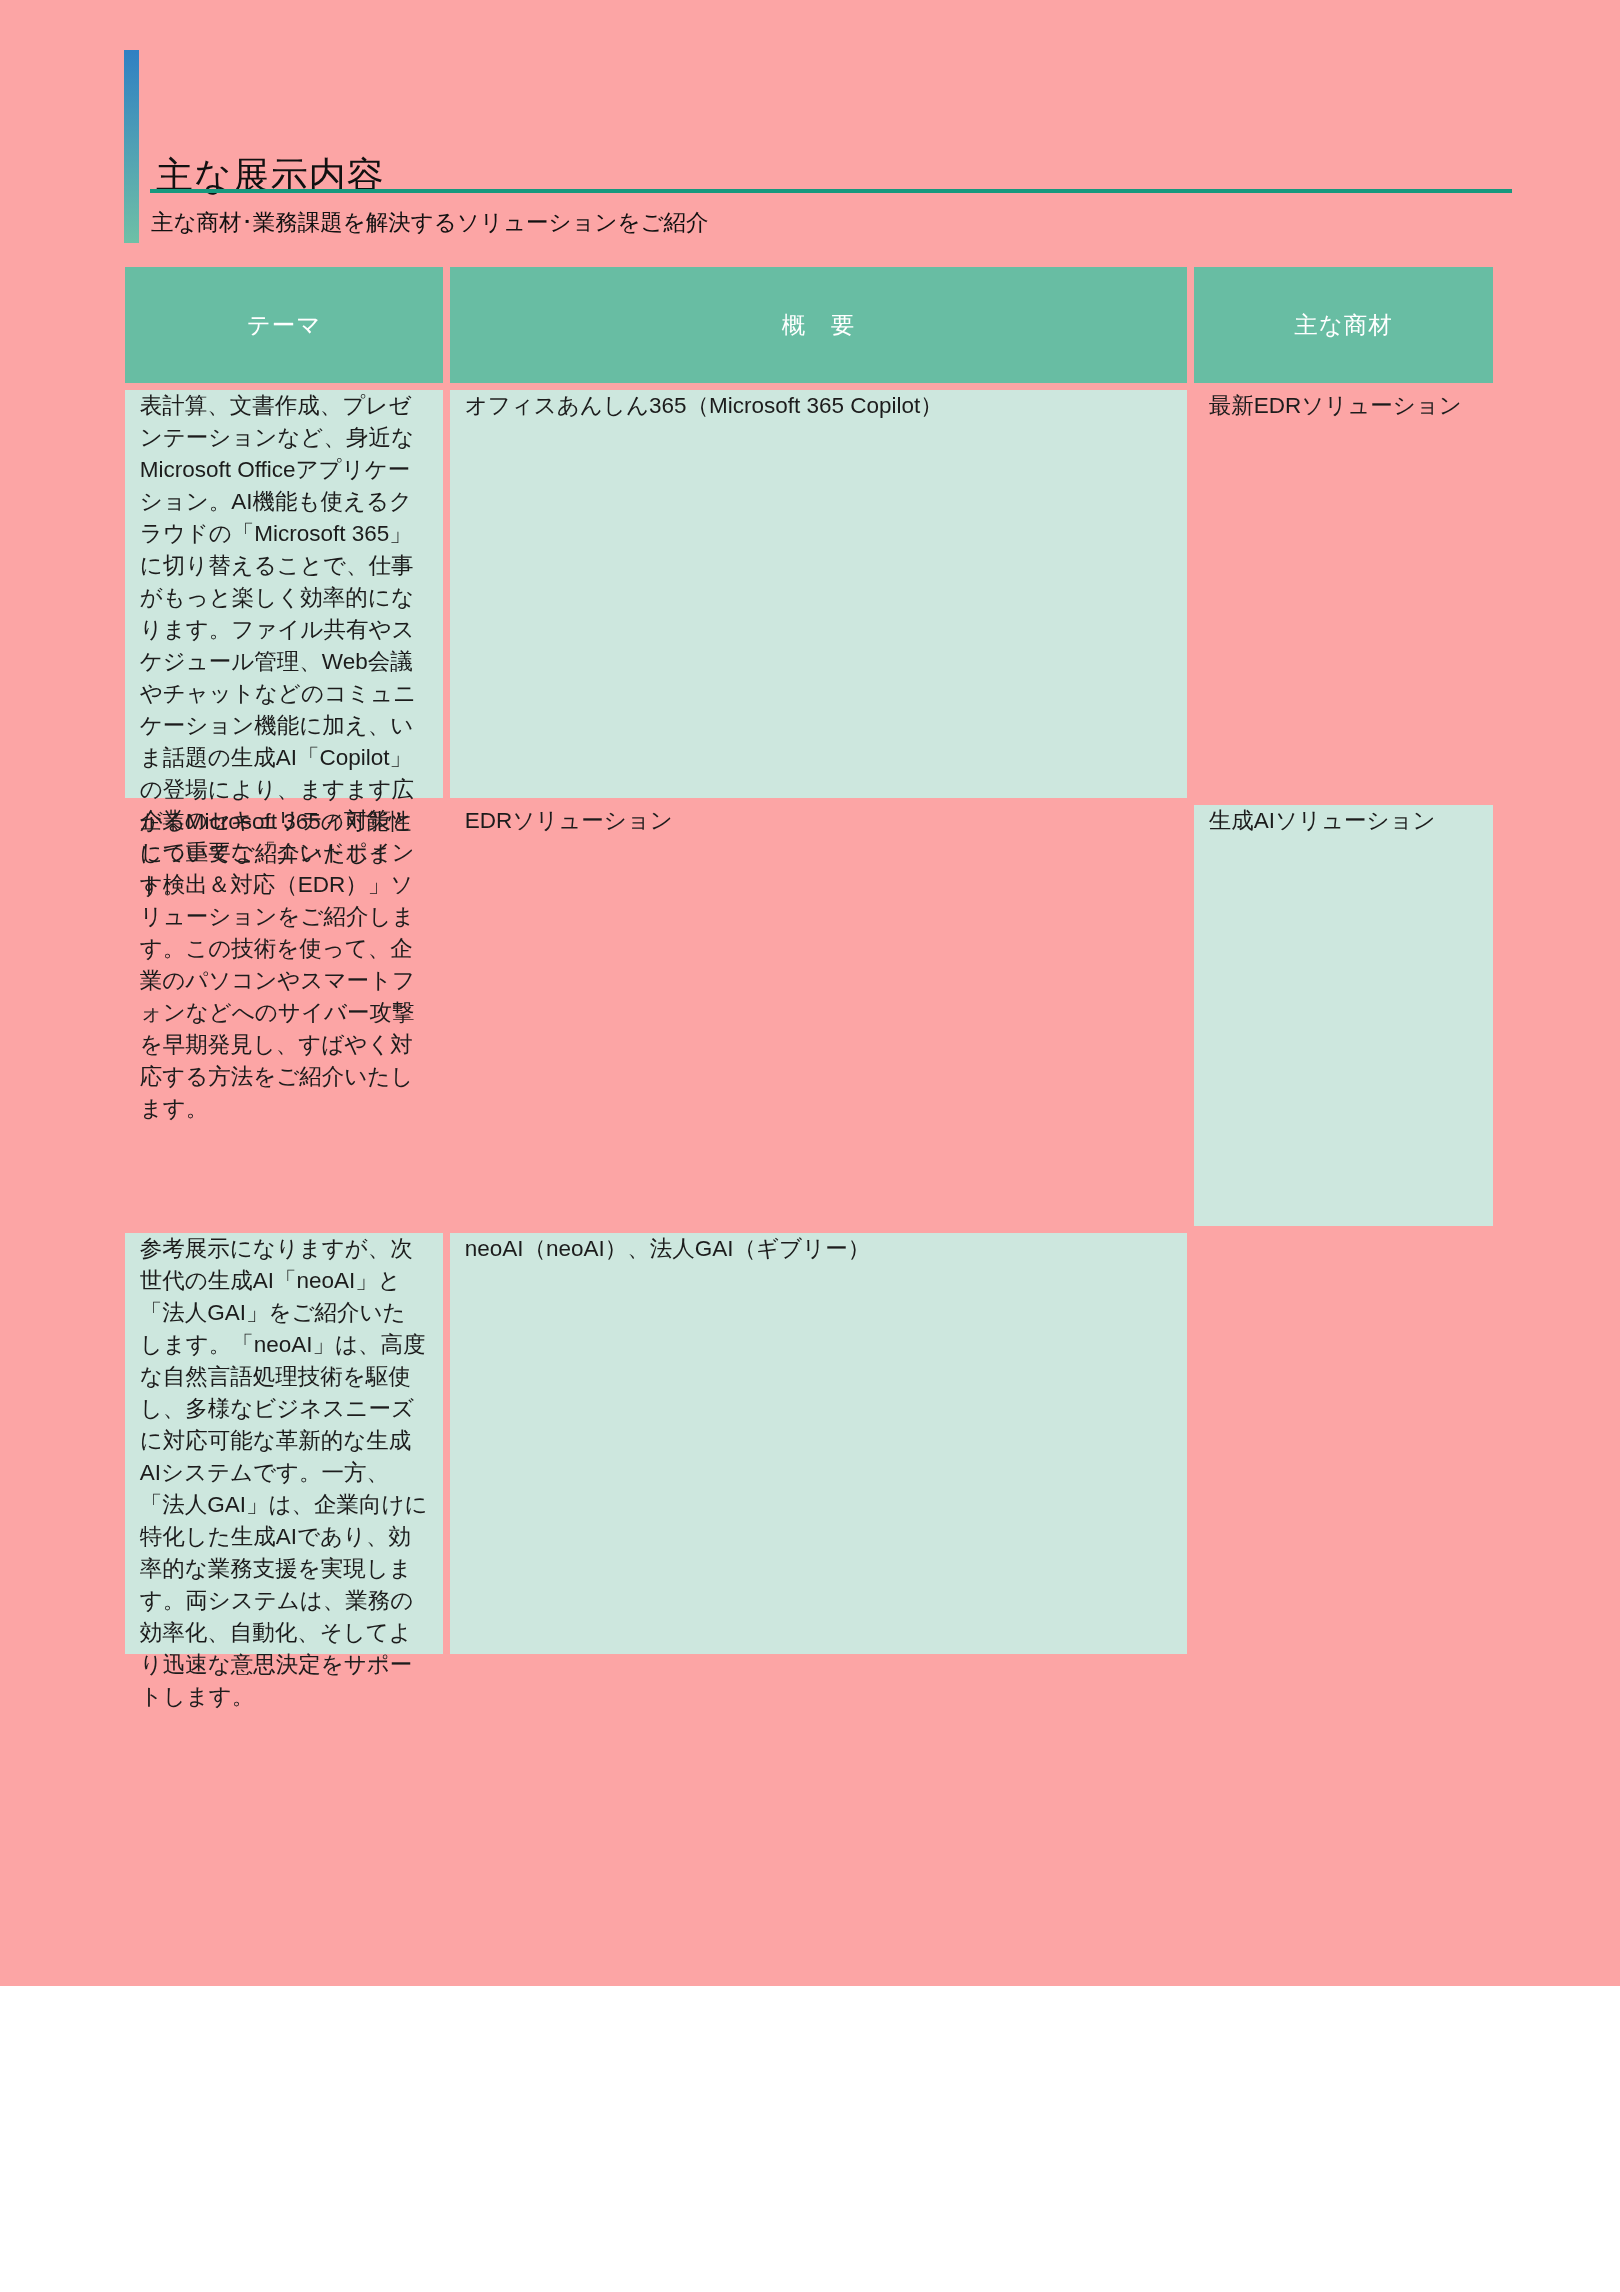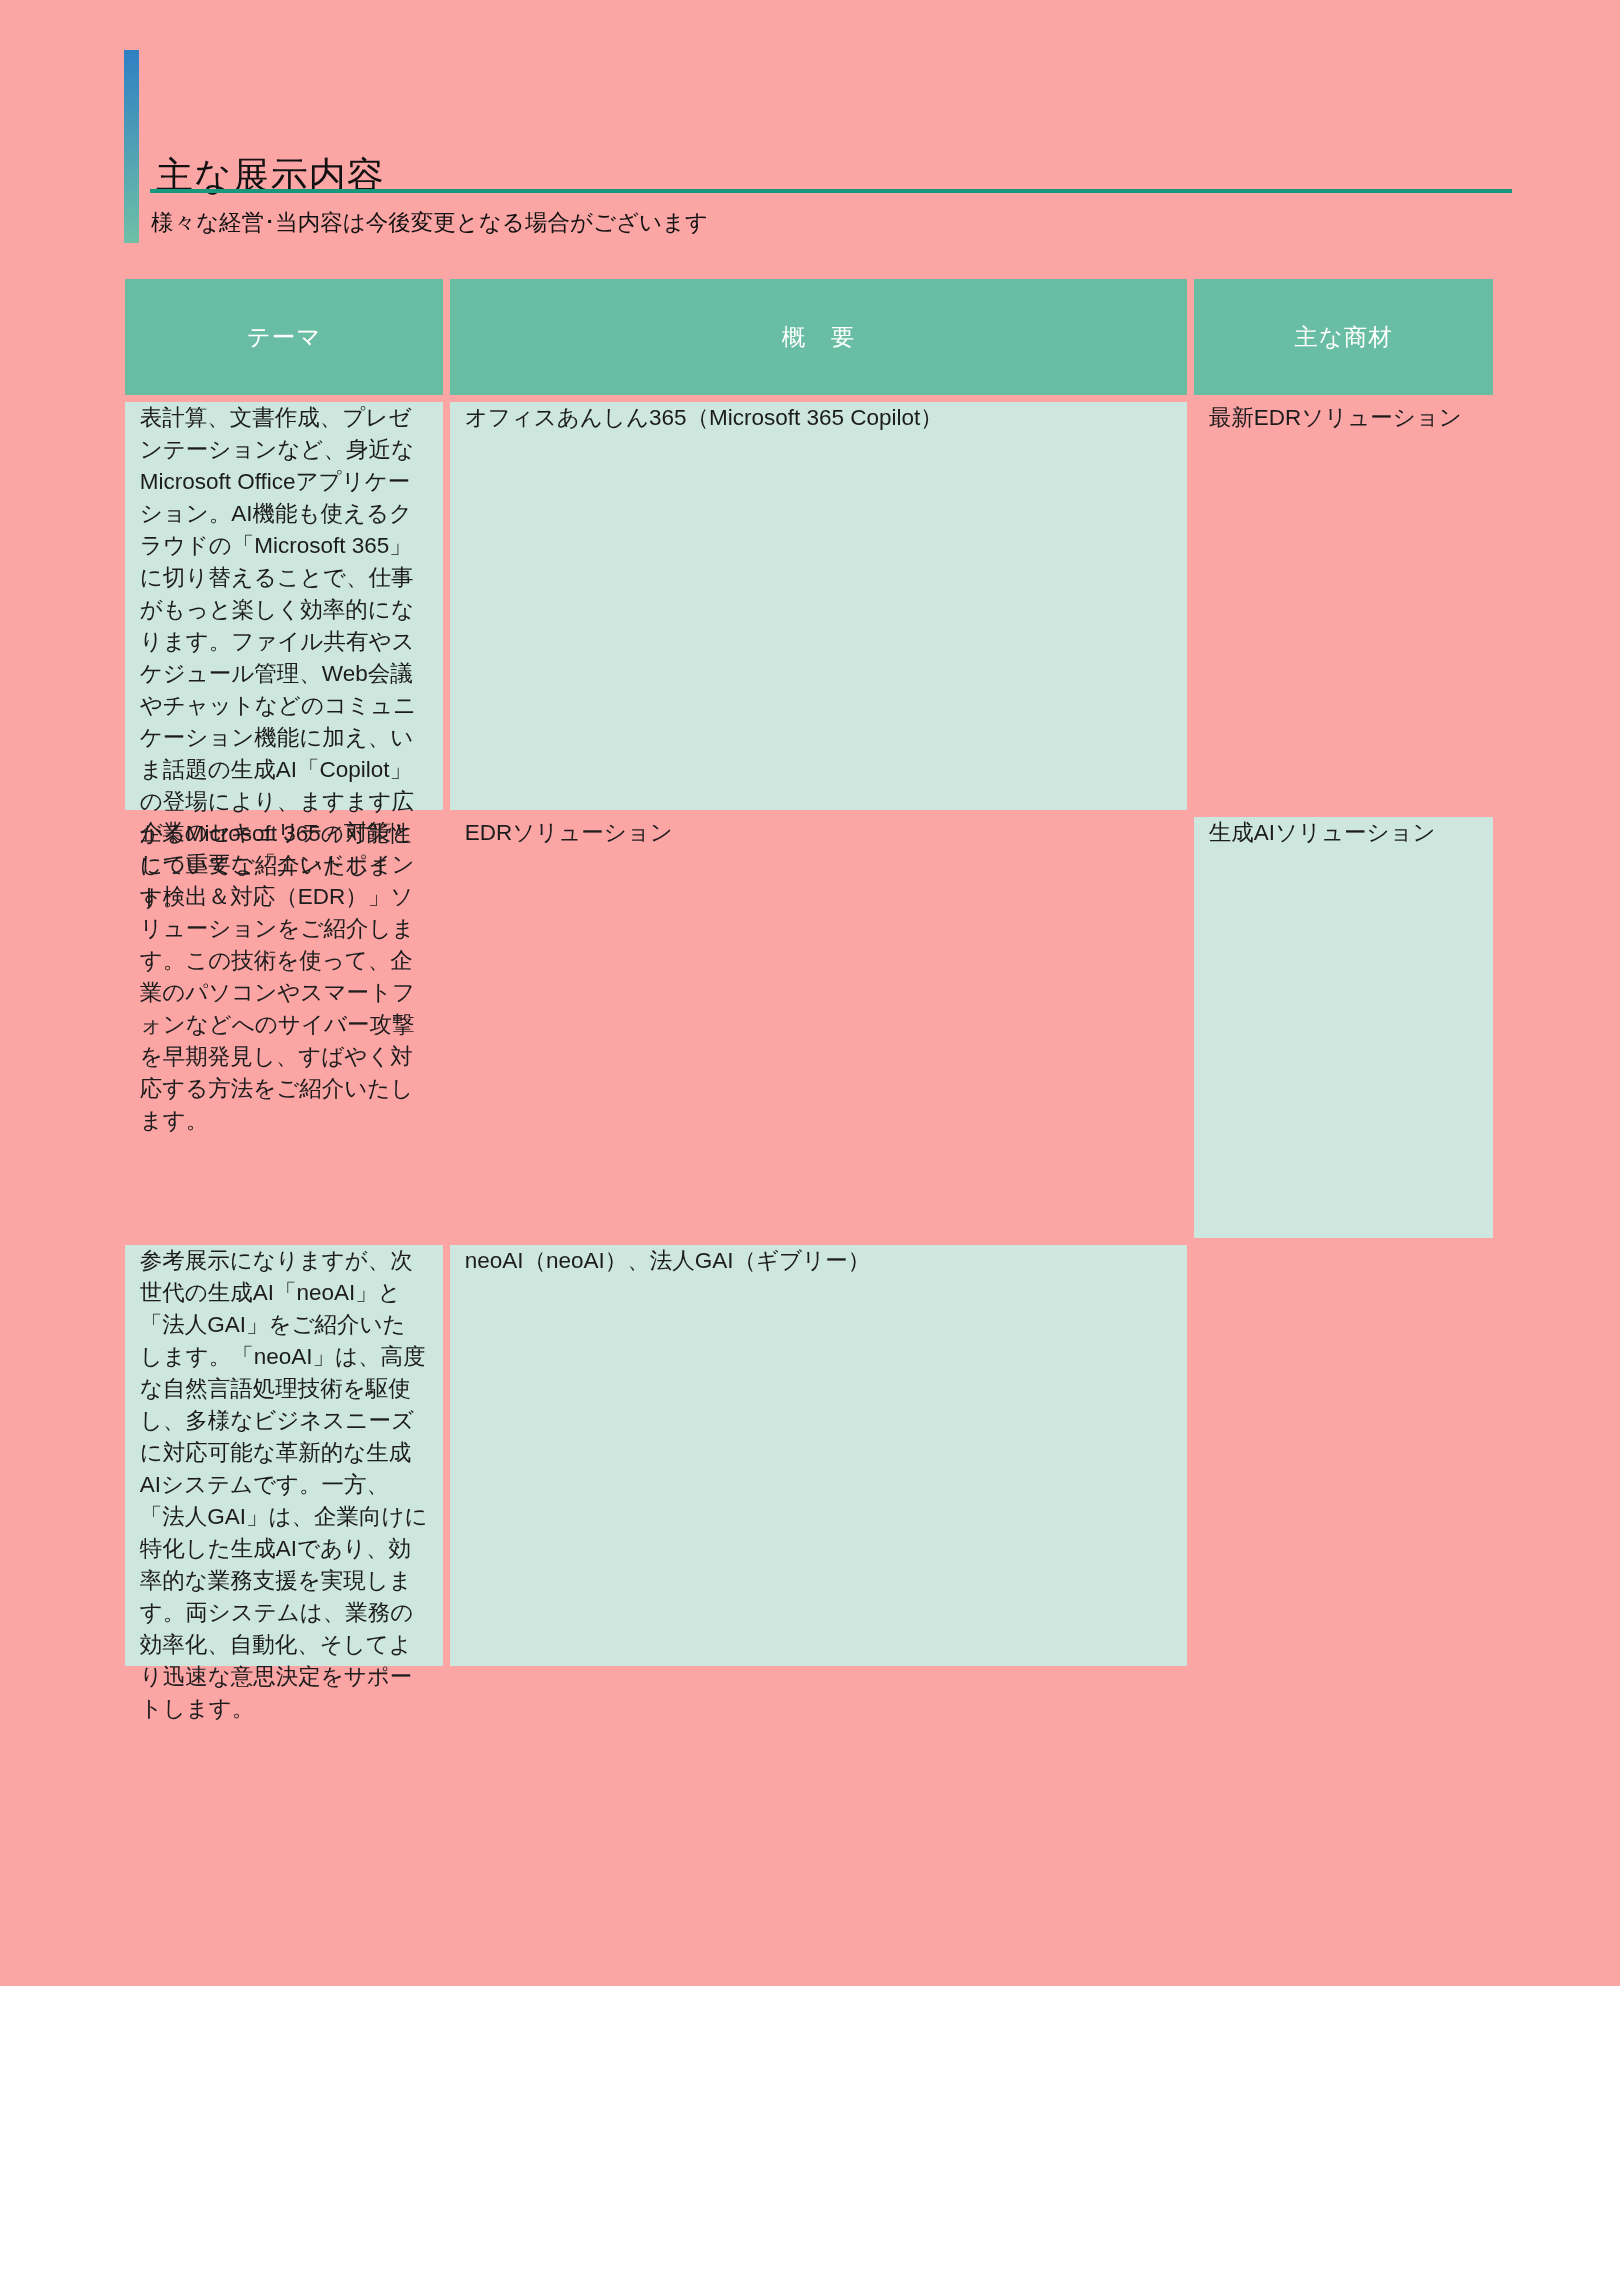--- a/index.html
+++ b/index.html
@@ -37,21 +37,21 @@
   }
   .page-subtitle {
     position: absolute;
     left: 151px; top: 207px;
     font-size: 22.5px;
     color: #111111;
     white-space: nowrap;
   }
   .exhibit-table {
     position: absolute;
-    left: 125px; top: 279px;
+    left: 125px; top: 267px;
     width: 1373px;
     display: grid;
     grid-template-columns: 318px 737px 299px;
     grid-template-rows: 116px 408px 421px 421px;
     column-gap: 9.8px;
     row-gap: 4.9px;
     gap: 7px;
   }
   .th {
     background: var(--header-bg, #68bda3);
@@ -85,21 +85,21 @@
 <body>
 
 <div class="page" style="--header-bg: #68bda3; --row-bg: #cde7de; --rule: #17997e; --bar-top: #2f80c3; --bar-bottom: #6fc0a6;">
 
   <div class="accent-bar"></div>
 
   <h1 class="page-title">主な展示内容</h1>
 
   <div class="title-rule"></div>
 
-  <div class="page-subtitle">様々な経営･当内容は今後変更となる場合がございます</div>
+  <div class="page-subtitle">主な商材･業務課題を解決するソリューションをご紹介</div>
 
   <div class="exhibit-table">
 
     <div class="th">テーマ</div>
     <div class="th">概　要</div>
     <div class="th">主な商材</div>
 
     <div class="td filled">
       <div>表計算、文書作成、プレゼンテーションなど、身近なMicrosoft Officeアプリケーション。AI機能も使えるクラウドの「Microsoft 365」に切り替えることで、仕事がもっと楽しく効率的になります。ファイル共有やスケジュール管理、Web会議やチャットなどのコミュニケーション機能に加え、いま話題の生成AI「Copilot」の登場により、ますます広がるMicrosoft 365の可能性についてご紹介いたします。</div>
     </div>

